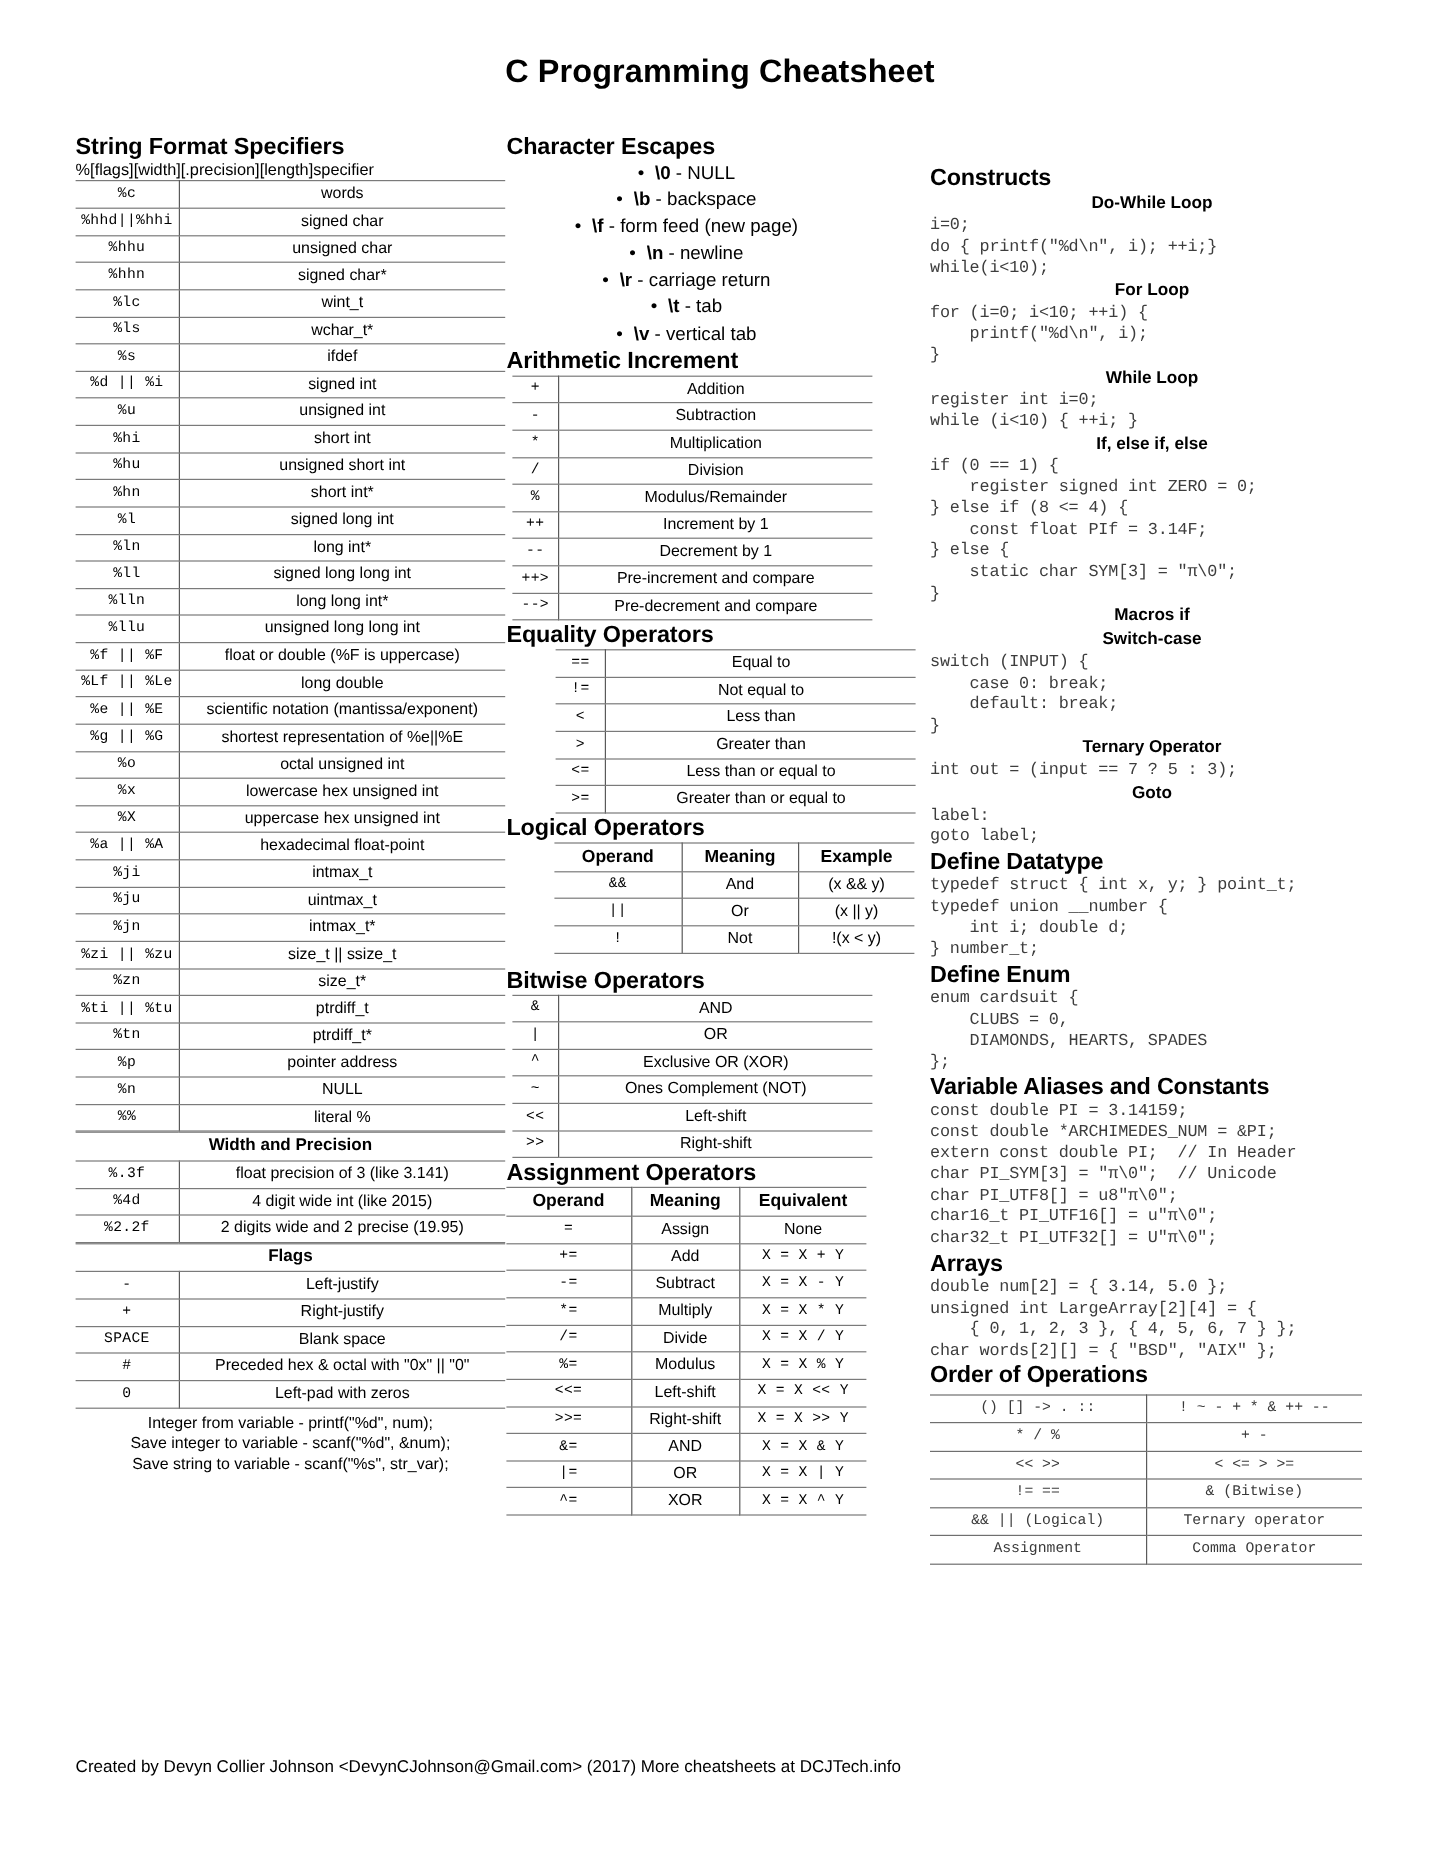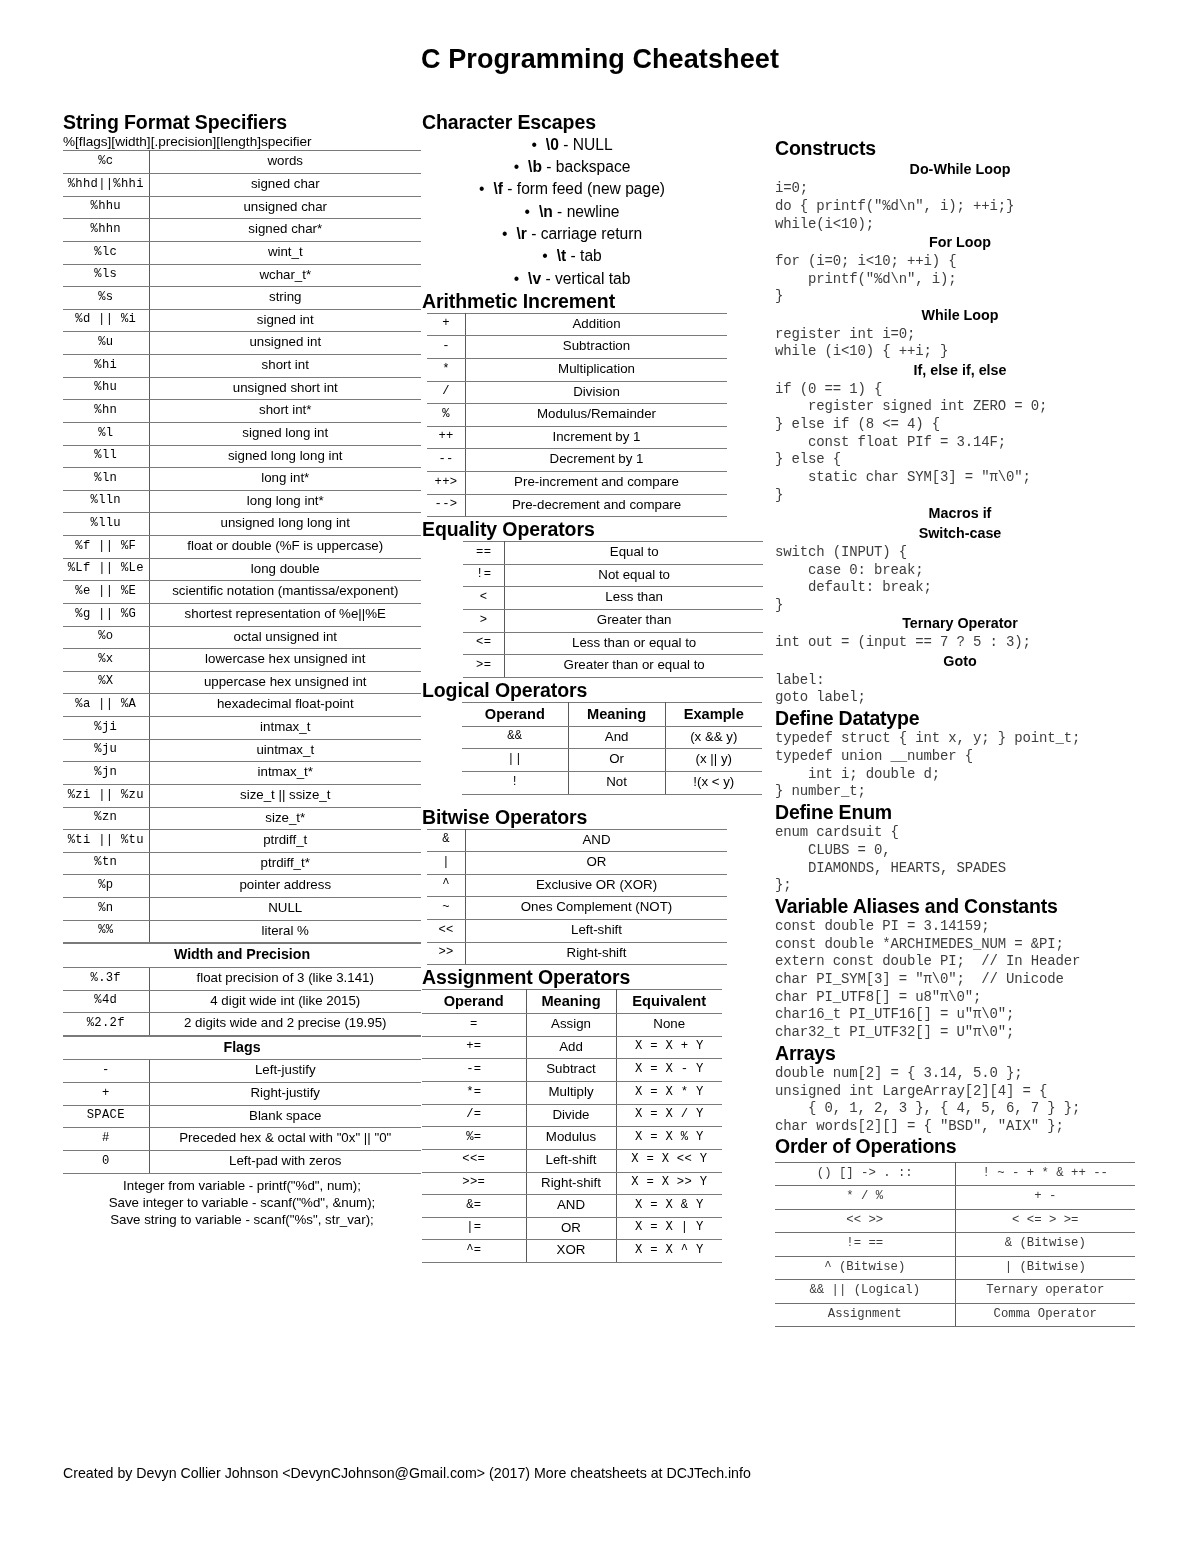--- a/index.html
+++ b/index.html
@@ -231,21 +231,21 @@
             <tr>
               <td class="opcell vdiv">%lc</td>
               <td>wint_t</td>
             </tr>
             <tr>
               <td class="opcell vdiv">%ls</td>
               <td>wchar_t*</td>
             </tr>
             <tr>
               <td class="opcell vdiv">%s</td>
-              <td>string</td>
+              <td>ifdef</td>
             </tr>
             <tr>
               <td class="opcell vdiv">%d || %i</td>
               <td>signed int</td>
             </tr>
             <tr>
               <td class="opcell vdiv">%u</td>
               <td>unsigned int</td>
             </tr>
             <tr>
@@ -258,26 +258,26 @@
             </tr>
             <tr>
               <td class="opcell vdiv">%hn</td>
               <td>short int*</td>
             </tr>
             <tr>
               <td class="opcell vdiv">%l</td>
               <td>signed long int</td>
             </tr>
             <tr>
+              <td class="opcell vdiv">%ln</td>
+              <td>long int*</td>
+            </tr>
+            <tr>
               <td class="opcell vdiv">%ll</td>
               <td>signed long long int</td>
-            </tr>
-            <tr>
-              <td class="opcell vdiv">%ln</td>
-              <td>long int*</td>
             </tr>
             <tr>
               <td class="opcell vdiv">%lln</td>
               <td>long long int*</td>
             </tr>
             <tr>
               <td class="opcell vdiv">%llu</td>
               <td>unsigned long long int</td>
             </tr>
             <tr>
@@ -732,24 +732,20 @@
             </tr>
             <tr>
               <td class="vdiv">&lt;&lt; &gt;&gt;</td>
               <td>&lt; &lt;= &gt; &gt;=</td>
             </tr>
             <tr>
               <td class="vdiv">!= ==</td>
               <td>&amp; (Bitwise)</td>
             </tr>
             <tr>
-              <td class="vdiv">^ (Bitwise)</td>
-              <td>| (Bitwise)</td>
-            </tr>
-            <tr>
               <td class="vdiv">&amp;&amp; || (Logical)</td>
               <td>Ternary operator</td>
             </tr>
             <tr>
               <td class="vdiv">Assignment</td>
               <td>Comma Operator</td>
             </tr>
           </tbody>
       </table>
     </div>

